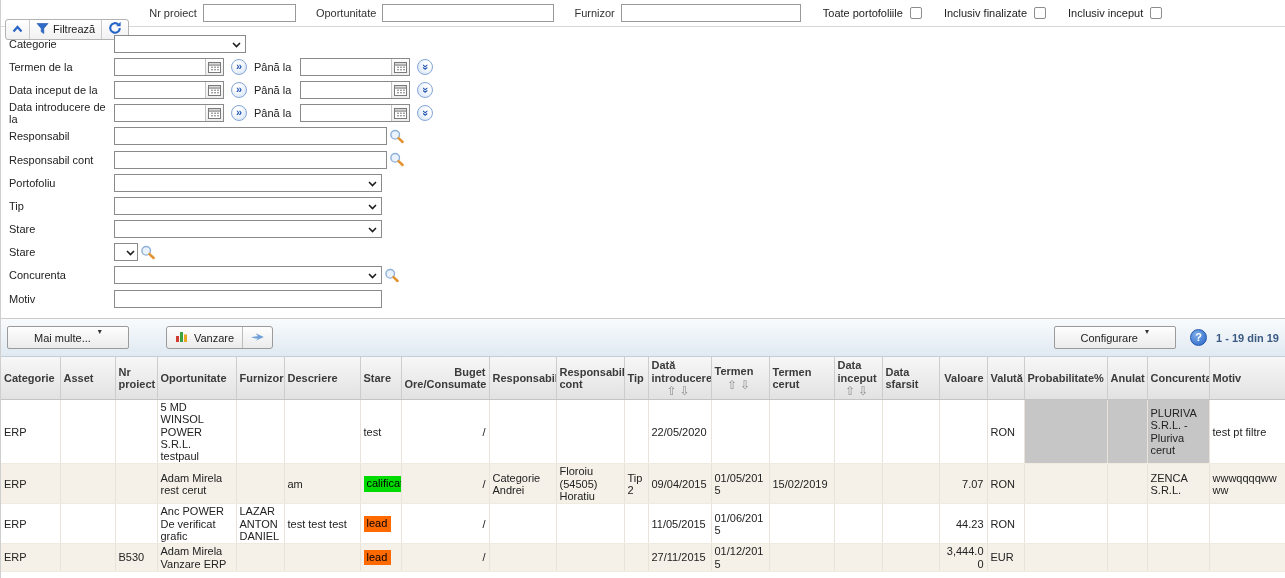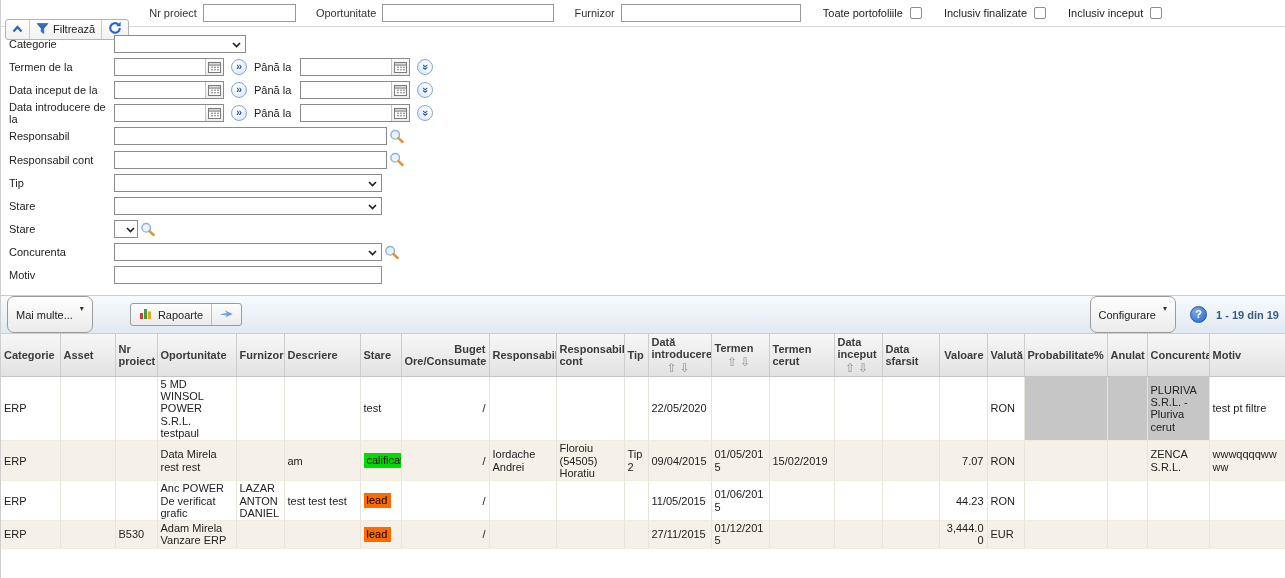--- a/index.html
+++ b/index.html
@@ -36,22 +36,22 @@
     background:radial-gradient(circle at 35% 30%, #ffffff 20%, #cfe0f6); color:#2356b4;
     font-weight:bold; font-size:11px; line-height:13px; text-align:center; margin:0 7px; cursor:default; }
   .circlebtn.rot { transform:rotate(90deg); }
   .untillabel { margin:0 2px 0 0; white-space:nowrap; }
   .lookupinput { width:273px; height:18px; border:1px solid #8a8a8a; background:#fff; font:inherit; padding:0 3px; }
   .textinput { width:268px; height:18px; border:1px solid #8a8a8a; background:#fff; font:inherit; padding:0 3px; }
   .mag { margin-left:2px; display:inline-flex; }
   
   .toolbar { height:38px; display:flex; align-items:center; padding:0 6px;
     background:linear-gradient(#f8fbfd,#e0e9f1); border-bottom:1px solid #c3ceda; }
-  .btn { position:relative; display:inline-flex; align-items:center; gap:5px; height:37px; padding:0 8px;
-    border:1px solid #9b9b9b; border-radius:7px; background:linear-gradient(#fefefe,#ebebeb);
+  .btn { position:relative; display:inline-flex; align-items:center; gap:5px; height:23px; padding:0 26px;
+    border:1px solid #9b9b9b; border-radius:2px; background:linear-gradient(#fefefe,#ebebeb);
     font:inherit; color:#222; cursor:default; white-space:nowrap; }
   .caret { font-size:8px; line-height:1; position:relative; top:-6px; margin-left:2px; color:#333; }
   .rapgroup { display:inline-flex; align-items:stretch; height:23px; margin-left:37px;
     border:1px solid #9b9b9b; border-radius:3px; background:linear-gradient(#fefefe,#ebebeb); overflow:hidden; }
   .rapseg { display:flex; align-items:center; gap:5px; padding:0 8px; border-right:1px solid #bdbdbd; }
   .rapseg:last-child { border-right:none; padding:0 7px; }
   .spacer { flex:1; }
   .helpicon { flex:0 0 auto; width:17px; height:17px; border-radius:50%; border:1px solid #2258ad;
     background:radial-gradient(circle at 35% 30%, #7cabe8, #2765c6); color:#fff; font-weight:bold;
     font-size:11px; line-height:15px; text-align:center; margin:0 9px 0 14px; }
@@ -222,20 +222,28 @@
       <span class="flabel">Responsabil cont</span>
       <input class="lookupinput" style="">
       <span class="mag">
         <svg width="16" height="15" viewBox="0 0 16 15">
           <circle cx="6.2" cy="5.8" r="4.3" fill="#eaf2fb" stroke="#8fb0d9" stroke-width="1.4"></circle>
           <line x1="9.5" y1="9.1" x2="13.6" y2="13" stroke="#e2922f" stroke-width="2.5" stroke-linecap="round"></line>
         </svg>
       </span>
     </div>
     <div class="frow">
+      <span class="flabel">Portofoliu</span>
+      <div class="sel w-wide">
+        <span><svg width="9" height="6" viewBox="0 0 9 6">
+            <polyline points="1,1 4.5,4.6 8,1" fill="none" stroke="#1b1b1b" stroke-width="1.5"></polyline>
+          </svg></span>
+      </div>
+    </div>
+    <div class="frow">
       <span class="flabel">Tip</span>
       <div class="sel w-wide">
         <span><svg width="9" height="6" viewBox="0 0 9 6">
             <polyline points="1,1 4.5,4.6 8,1" fill="none" stroke="#1b1b1b" stroke-width="1.5"></polyline>
           </svg></span>
       </div>
     </div>
     <div class="frow">
       <span class="flabel">Stare</span>
       <div class="sel w-wide">
@@ -283,21 +291,21 @@
     <span>Mai multe...</span>
     <span class="caret">▾</span>
   </button>
   <div class="rapgroup">
     <div class="rapseg">
       <span><svg width="14" height="13" viewBox="0 0 14 13">
             <rect x="1" y="6" width="3" height="6" fill="#d23b2f"></rect>
             <rect x="5" y="2" width="3" height="10" fill="#3da23d"></rect>
             <rect x="9" y="4.5" width="3" height="7.5" fill="#e8a422"></rect>
           </svg></span>
-      <span>Rapoarte</span>
+      <span>Vanzare</span>
     </div>
     <div class="rapseg">
       <span><svg width="15" height="10" viewBox="0 0 15 10">
             <path d="M1 5.6c3-1.4 6-1.4 7-1.4L5.6 1.2 13.8 5 5.6 8.8 8 6.4c-1 0-4 .1-7-.8z" fill="#6f9fd8"></path>
           </svg></span>
     </div>
   </div>
   <div class="spacer"></div>
   <button class="btn">
     <span>Configurare</span>
@@ -380,26 +388,26 @@
         <td>RON</td>
         <td class="gray"></td>
         <td class="gray"></td>
         <td class="gray">PLURIVA S.R.L. - Pluriva cerut</td>
         <td>test pt filtre</td>
       </tr>
       <tr class="alt">
         <td>ERP</td>
         <td></td>
         <td></td>
-        <td>Data Mirela rest rest</td>
+        <td>Adam Mirela rest cerut</td>
         <td></td>
         <td>am</td>
         <td><span class="chip green">calificat</span></td>
         <td class="right">/</td>
-        <td>Iordache Andrei</td>
+        <td>Categorie Andrei</td>
         <td>Floroiu (54505) Horatiu</td>
         <td>Tip 2</td>
         <td>09/04/2015</td>
         <td>01/05/2015</td>
         <td>15/02/2019</td>
         <td></td>
         <td></td>
         <td class="right">7.07</td>
         <td>RON</td>
         <td></td>

